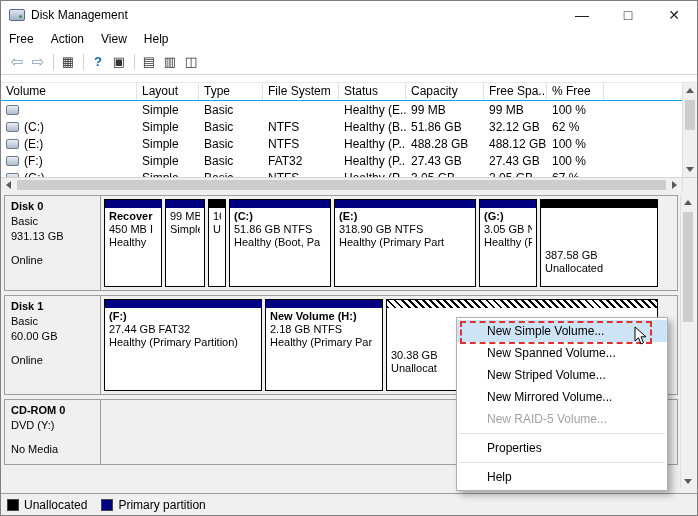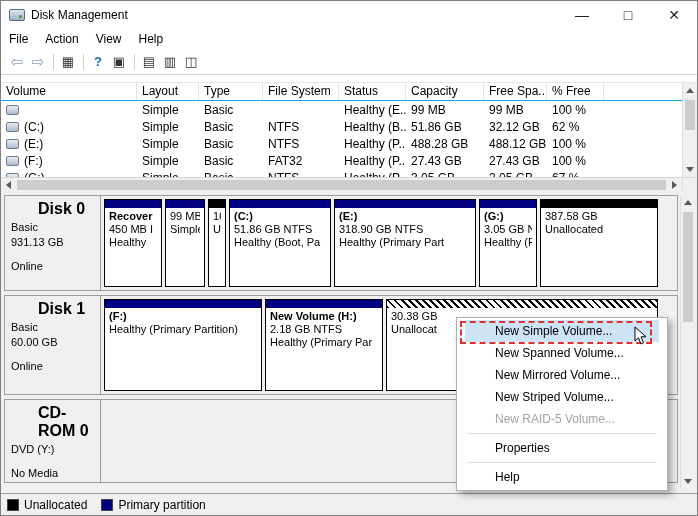--- a/index.html
+++ b/index.html
@@ -60,26 +60,26 @@
   
   .hscroll { flex:0 0 14px; height:14px; background:#f0f0f0; display:flex; align-items:stretch; }
   .hbtn { width:15px; display:flex; align-items:center; justify-content:center; }
   .hthumb { flex:1; background:#cdcdcd; margin:2px 1px; }
   .hcorner { width:15px; background:#f0f0f0; border-left:1px solid #dedede; }
 
   
   .graph { flex:1; background:#f0f0f0; position:relative; padding:3px 19px 0 3px; overflow:hidden; }
   .strip { display:flex; border:1px solid #9d9d9d; margin-bottom:4px; background:#f0f0f0; }
   .strip-left { flex:0 0 96px; width:96px; border-right:1px solid #9d9d9d; padding:4px 6px; }
-  .dname { font-weight:bold; font-size:16px;margin-left:27px; }
+  .dname { font-weight:bold; font-size:11px; }
   .dline { font-size:11px; margin-top:3px; }
   .dstatus { font-size:11px; margin-top:12px; }
   .strip-right { flex:1; display:flex; padding:3px; overflow:hidden; }
   .part { border:1px solid #000; margin-right:3px; background:#fff; display:flex; flex-direction:column; }
-  .part.grow { flex:1; margin-right:16px; }
+  .part.grow { flex:1; margin-right:16px;gap:39px; }
   .part-head { height:8px; flex:0 0 8px; }
   .head-primary { background:#000080; }
   .head-unalloc { background:#000000; }
   .head-hatch { background:repeating-linear-gradient(45deg,#000 0 2px,#fff 2px 5px); }
   .part-body { flex:1; padding:2px 4px; overflow:hidden; }
   .pl { display:block; font-size:11px; line-height:13px; white-space:nowrap; overflow:hidden; }
   .pl.bold { font-weight:bold; }
   .gvscroll { position:absolute; right:2px; top:3px; bottom:4px; width:15px; background:#f0f0f0;
               border-left:1px solid #dedede; display:flex; flex-direction:column; }
   .gvscroll .thumb { flex:0 0 110px; background:#cdcdcd; margin:2px; }
@@ -87,21 +87,21 @@
   
   .legend { flex:0 0 22px; background:#f0f0f0; border-top:1px solid #9d9d9d;
             display:flex; align-items:center; padding-left:6px; }
   .swatch { width:12px; height:12px; border:1px solid #444; margin:0 5px 0 0; }
   .sw-unalloc { background:#000; }
   .sw-primary { background:#000080; margin-left:14px; }
   .legend span { font-size:12px; }
 
   
   .cmenu { position:absolute; left:455px; top:316px; width:212px; background:#fff;
-           border:1px solid #b0b0b0; box-shadow:4px 4px 7px rgba(0,0,0,.3); padding:2px 8px;
+           border:1px solid #b0b0b0; box-shadow:4px 4px 7px rgba(0,0,0,.3); padding:2px 0;
            z-index:20; }
   .cm-item { height:22px; line-height:22px; padding-left:30px; font-size:12px;
              white-space:nowrap; position:relative; }
   .cm-item.hl { background:#cde4f7; }
   .cm-item.disabled { color:#a3a3a3; }
   .cm-sep { height:1px; background:#e0e0e0; margin:3px 2px; }
   .red-box { position:absolute; left:3px; top:3px; width:192px; height:23px;
              border:2px dashed #e03030; pointer-events:none; }
   .cursor-icon { position:absolute; right:3px; top:3px; }
 </style>
@@ -114,21 +114,21 @@
     <span class="app-icon"></span>
     <span class="title-text">Disk Management</span>
     <div class="win-controls">
       <span class="win-btn">—</span>
       <span class="win-btn">□</span>
       <span class="win-btn">✕</span>
     </div>
   </div>
 
   <div class="menubar">
-    <span class="menu-item">File</span>
+    <span class="menu-item">Free</span>
     <span class="menu-item">Action</span>
     <span class="menu-item">View</span>
     <span class="menu-item">Help</span>
   </div>
 
   <div class="toolbar">
     <span class="tb-icon nav">⇦</span>
     <span class="tb-icon nav">⇨</span>
     <span class="tb-sep"></span>
     <span class="tb-icon">▦</span>
@@ -300,20 +300,21 @@
         <div class="dname">Disk 1</div>
         <div class="dline">Basic</div>
         <div class="dline">60.00 GB</div>
         <div class="dstatus">Online</div>
       </div>
       <div class="strip-right">
         <div class="part" style="width:158px;">
           <div class="part-head head-primary"></div>
           <div class="part-body">
             <span class="pl bold">(F:)</span>
+            <span class="pl">27.44 GB FAT32</span>
             <span class="pl">Healthy (Primary Partition)</span>
           </div>
         </div>
         <div class="part" style="width:118px;">
           <div class="part-head head-primary"></div>
           <div class="part-body">
             <span class="pl bold">New Volume  (H:)</span>
             <span class="pl">2.18 GB NTFS</span>
             <span class="pl">Healthy (Primary Par</span>
           </div>
@@ -321,21 +322,21 @@
         <div class="part grow">
           <div class="part-head head-hatch"></div>
           <div class="part-body">
             <span class="pl">30.38 GB</span>
             <span class="pl">Unallocat</span>
           </div>
         </div>
       </div>
     </div>
 
-    <div class="strip" style="height:84px;gap:38px;">
+    <div class="strip" style="height:66px;gap:38px;">
       <div class="strip-left">
         <div class="dname">CD-ROM 0</div>
         <div class="dline">DVD (Y:)</div>
         <div class="dstatus">No Media</div>
       </div>
       <div class="strip-right"></div>
     </div>
 
     <div class="gvscroll">
       <span class="sbtn">
@@ -352,22 +353,22 @@
   <div class="legend">
     <span class="swatch sw-unalloc"></span>
     <span>Unallocated</span>
     <span class="swatch sw-primary"></span>
     <span>Primary partition</span>
   </div>
 
   <div class="cmenu">
     <div class="cm-item hl">New Simple Volume...</div>
     <div class="cm-item">New Spanned Volume...</div>
+    <div class="cm-item">New Striped Volume...</div>
     <div class="cm-item">New Mirrored Volume...</div>
-    <div class="cm-item">New Striped Volume...</div>
     <div class="cm-item disabled">New RAID-5 Volume...</div>
     <div class="cm-sep"></div>
     <div class="cm-item">Properties</div>
     <div class="cm-sep"></div>
     <div class="cm-item">Help</div>
 
     <div class="red-box">
       <span class="cursor-icon">
         <svg width="13" height="19" viewBox="0 0 13 19">
           <polygon points="1,1 1,15 4.5,11.8 7,18 9.5,16.8 7,10.8 12,10.8" fill="#ffffff" stroke="#000000" stroke-width="1"></polygon>

